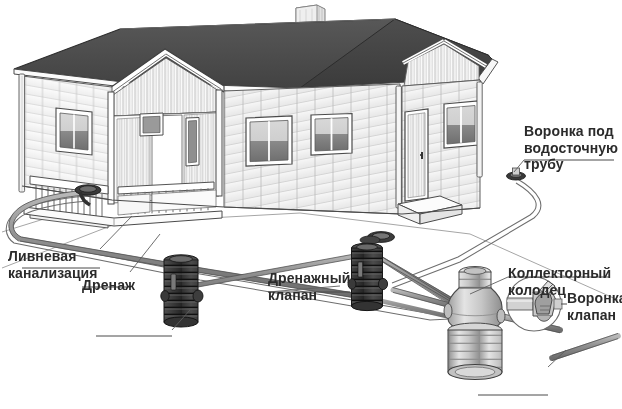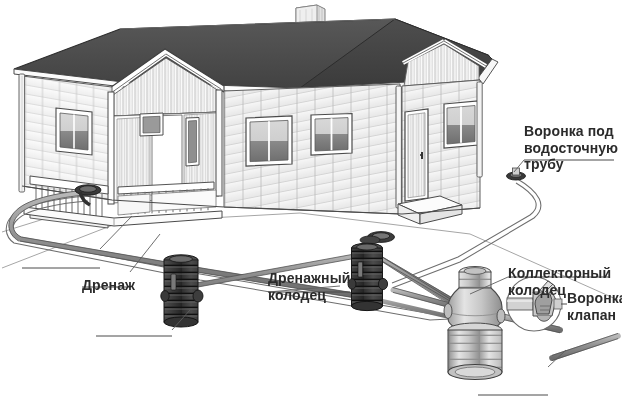--- a/index.html
+++ b/index.html
@@ -421,23 +421,25 @@
       <path d="M561 304 H 567" stroke="#4a4a4a" stroke-width="1"></path>
 
       <path d="M524 160 L 514 172"></path>
       <path d="M524 160 H 614" stroke="#4a4a4a" stroke-width="1"></path>
 
       <path d="M548 367 L 566 350"></path>
       <path d="M478 395 H 548" stroke="#4a4a4a" stroke-width="1"></path>
     </g>
   </svg>
 
+  <div class="lbl lbl-sm" style="left:8px;  top:248px;">Ливневая
+канализация</div>
   <div class="lbl lbl-sm" style="left:82px; top:277px;">Дренаж</div>
   <div class="lbl lbl-sm" style="left:268px;top:270px;">Дренажный
-колодец</div>
+клапан</div>
   <div class="lbl lbl-sm" style="left:508px;top:252px;margin-top:13px;">Коллекторный
 колодец</div>
   <div class="lbl lbl-sm" style="left:567px;top:290px;">Воронка
 клапан</div>
   <div class="lbl lbl-sm" style="left:524px;top:123px;">Воронка под
 водосточную
 трубу</div>
 
 </div>
 

